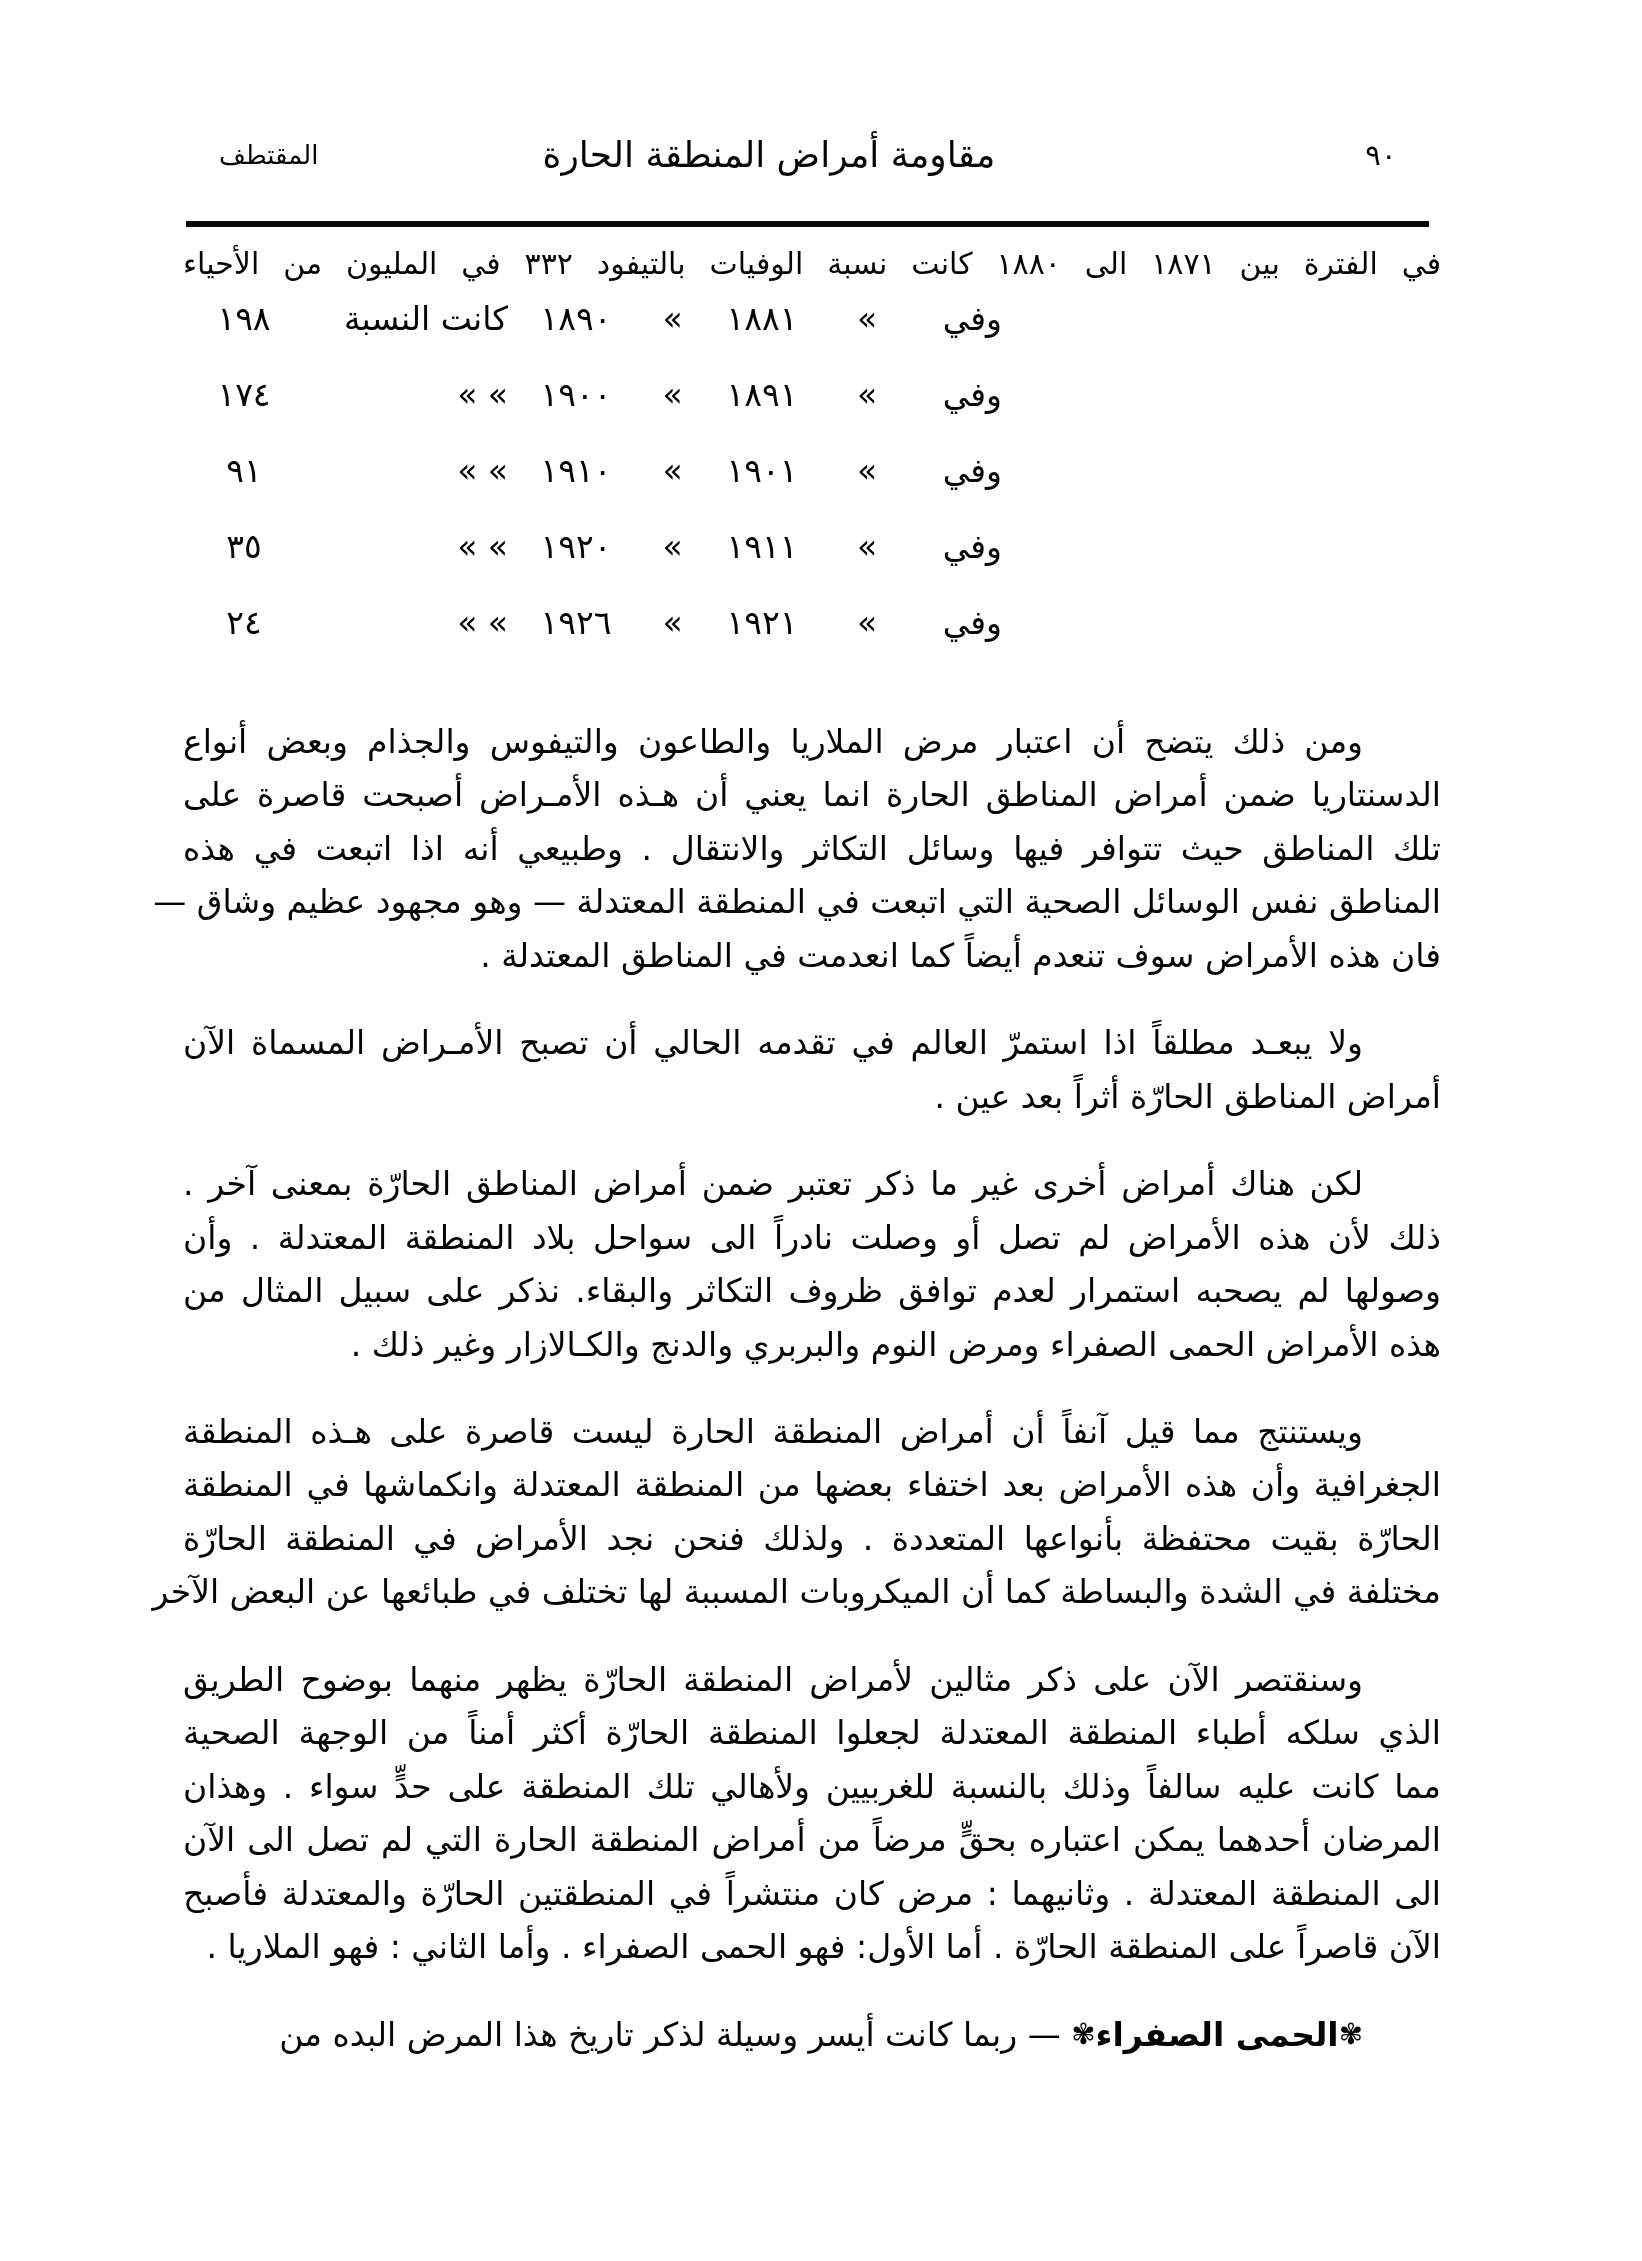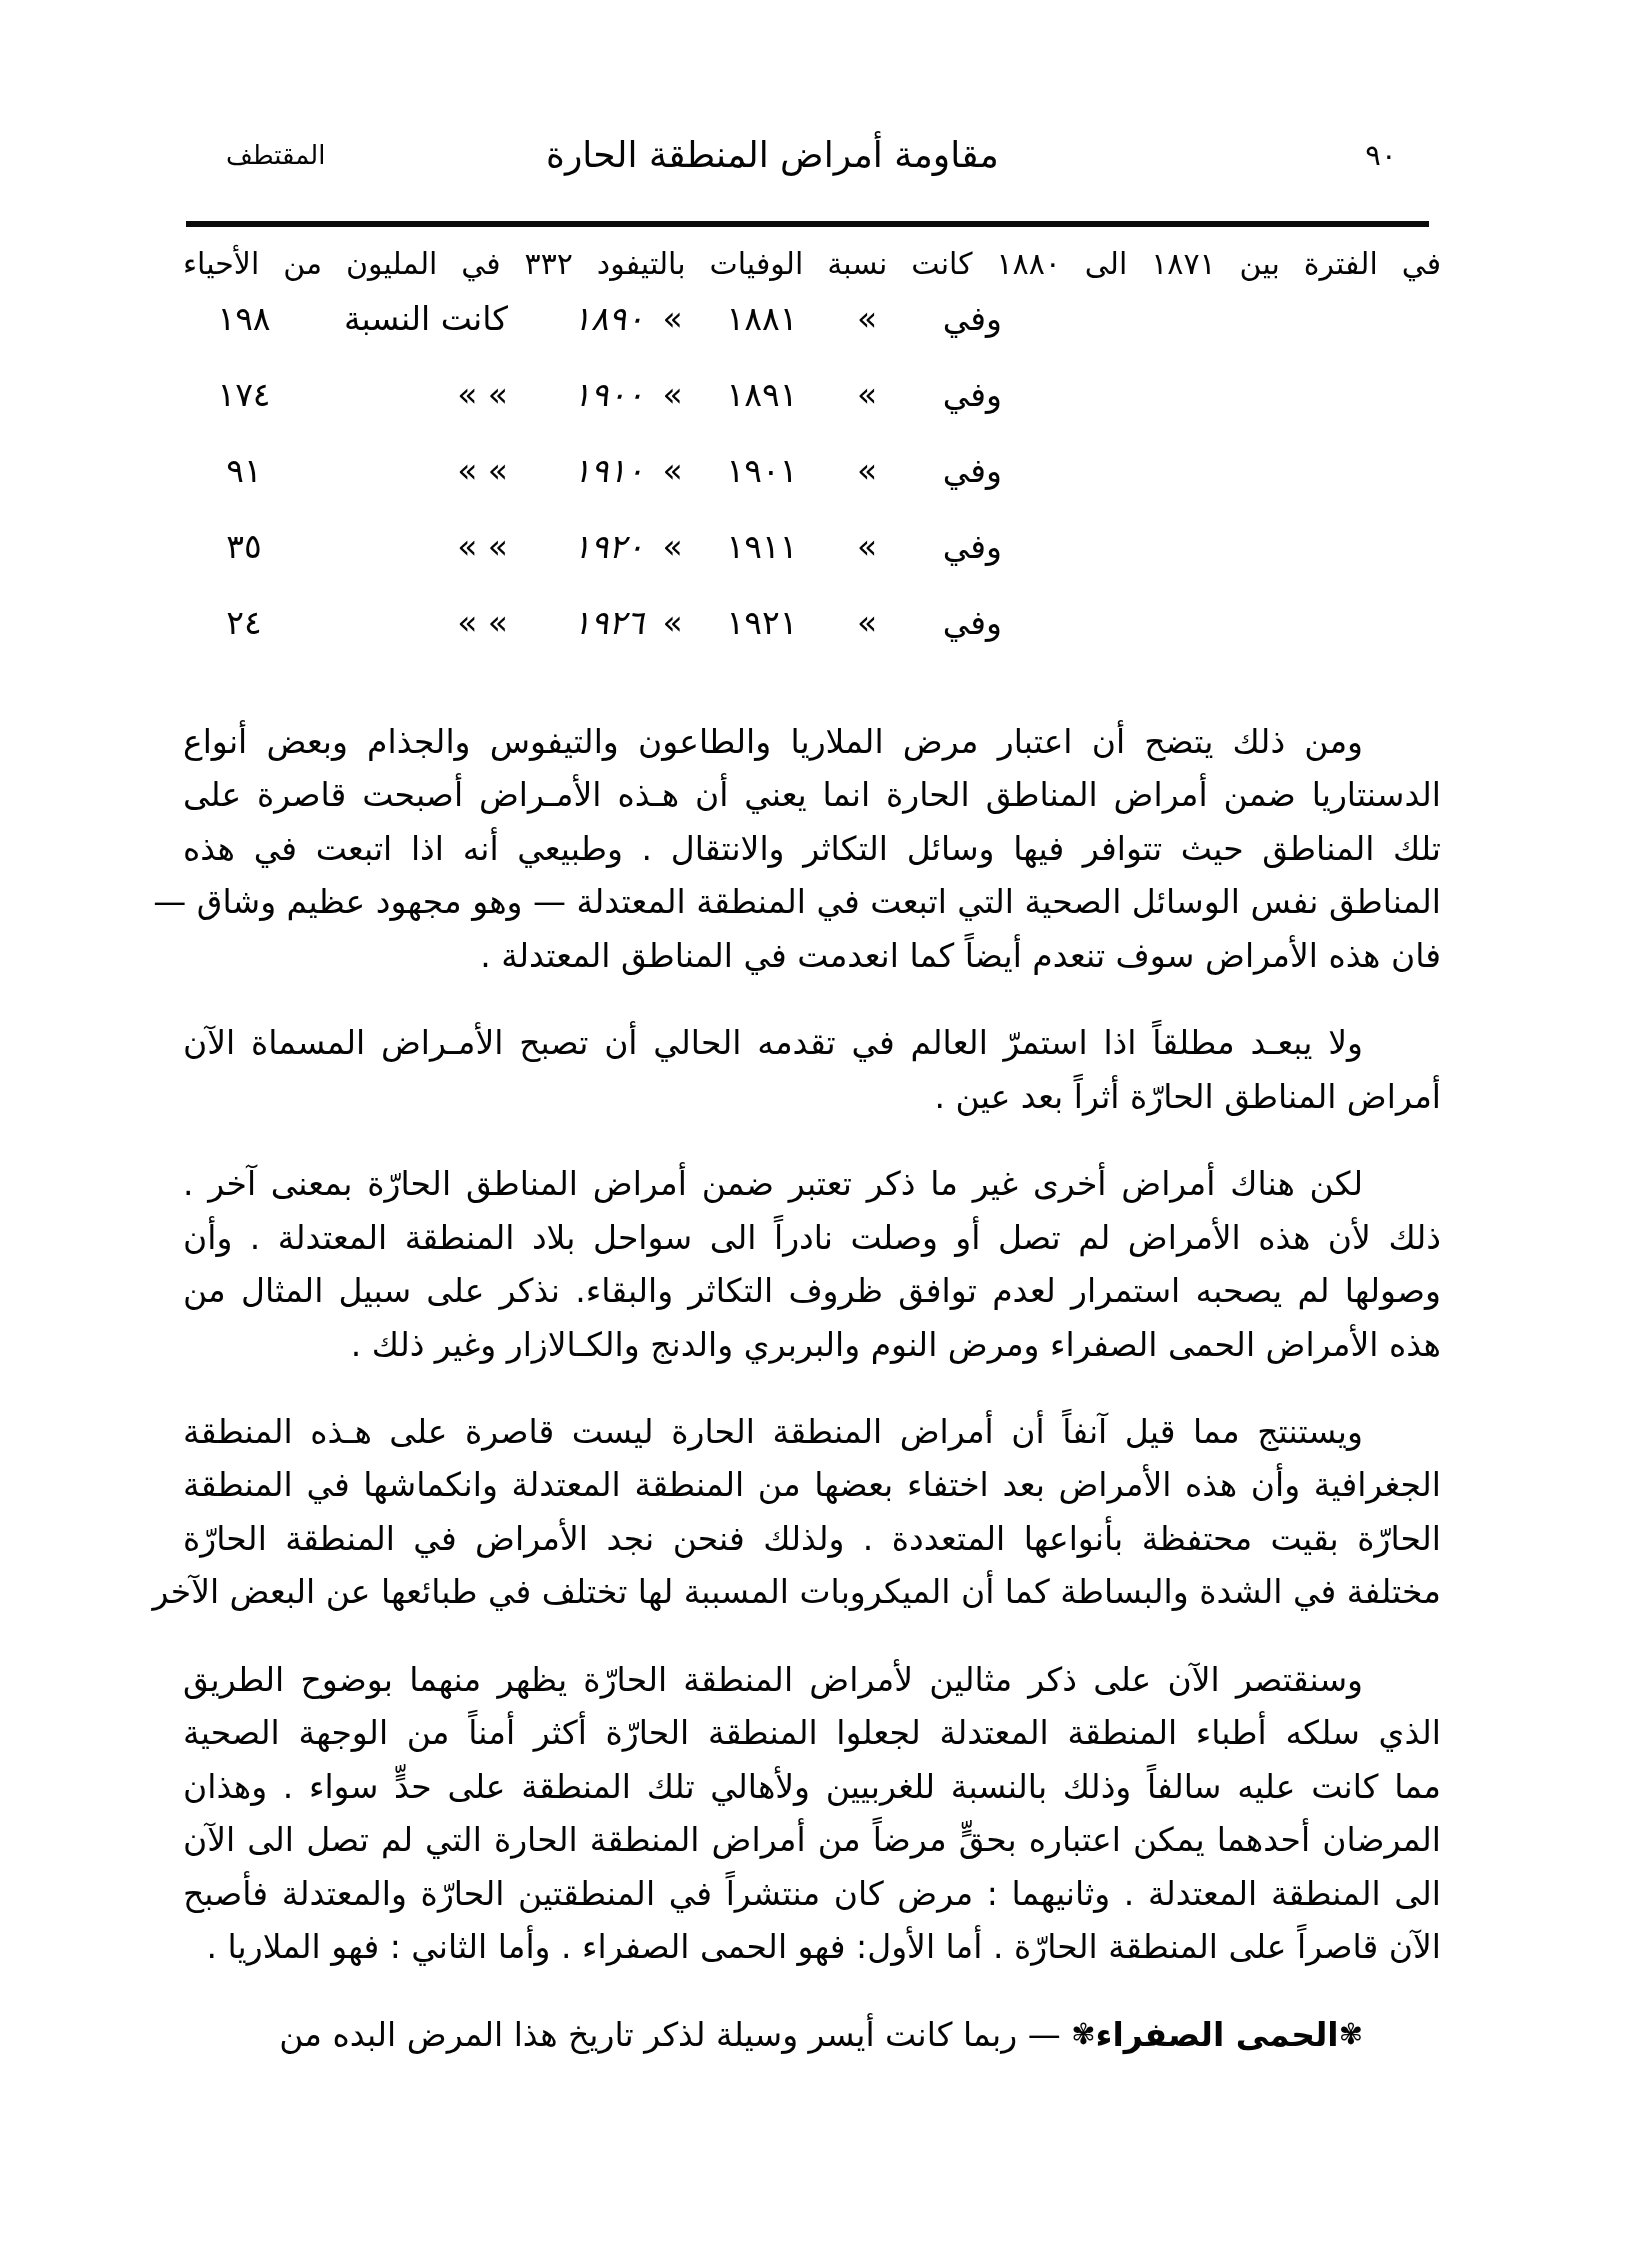--- a/index.html
+++ b/index.html
@@ -39,21 +39,21 @@
   .head-title {
     font-size: 36px;
     white-space: nowrap;
     flex: 0 0 auto;
     margin-right: 146px;
     letter-spacing: 0.4px;
   }
   .journal-name {
     font-size: 26px;
     white-space: nowrap;
-    margin-left: 13px;
+    margin-left: 6px;
   }
   .head-rule {
     position: absolute;
     top: 221px;
     right: 213px;
     width: 1243px;
     height: 5.7px;
     background: #0a0a0a;
   }
 
@@ -88,21 +88,21 @@
     font-size: 33px;
     line-height: 1.12;
     height: 76px;
     padding-right: 439px;
     white-space: nowrap;
   }
   .stat-row .c-lead   { width: 91px; }
   .stat-row .c-d1     { width: 88px; text-align: center; }
   .stat-row .c-from   { width: 122px; text-align: center; }
   .stat-row .c-d2     { width: 57px;  text-align: center; }
-  .stat-row .c-to     { width: 136px; text-align: right; font-style: italic; }
+  .stat-row .c-to     { width: 136px; text-align: center; }
   .stat-row .c-mid    { width: 211px; }
   .stat-row .c-value  { width: 106px; text-align: center; }
 
   
   .para {
     margin: 0 0 3.2px 0;
     font-size: 33px;
     line-height: 1.62;
   }
   .para .ln {

